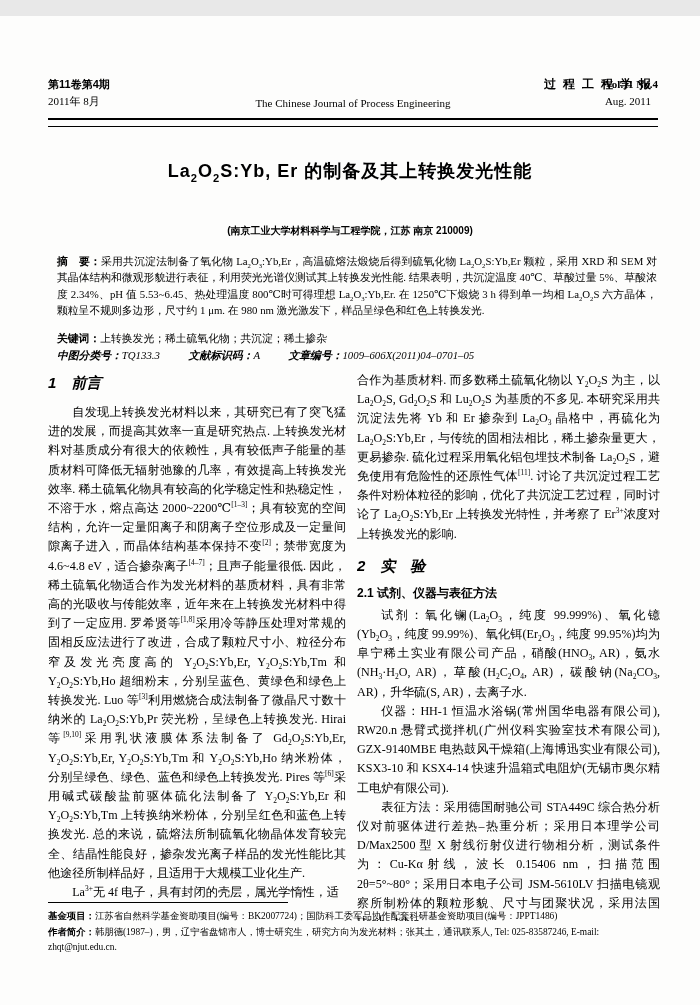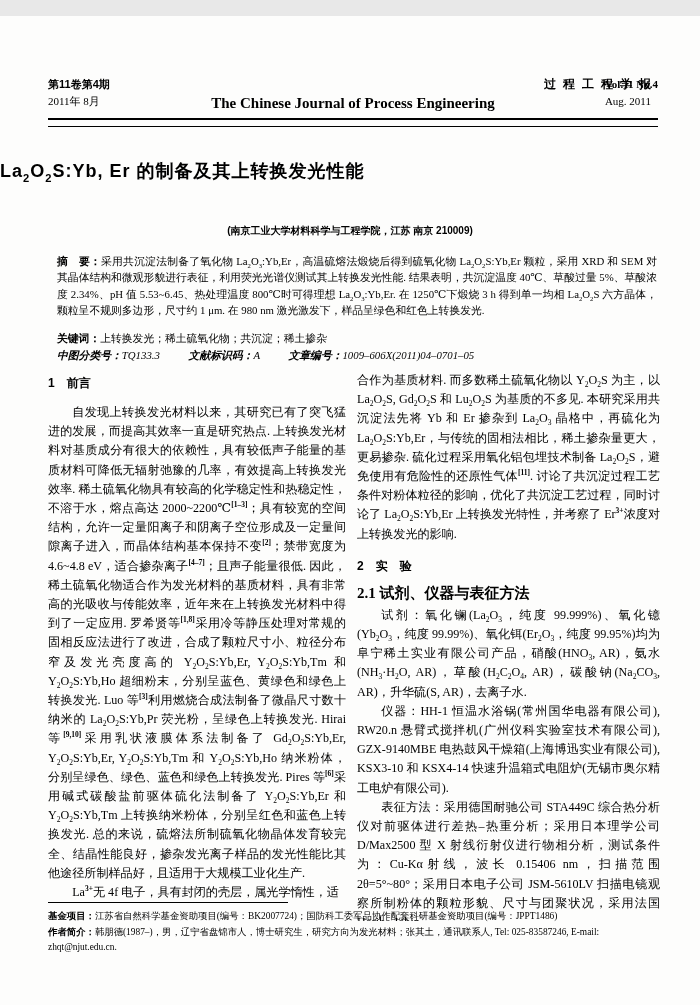--- a/index.html
+++ b/index.html
@@ -13,52 +13,52 @@
     overflow:hidden;
   }
   
   .masthead{position:absolute;top:58px;left:48px;right:42px;height:42px;}
   .mast-left{position:absolute;left:0;top:2px;text-align:left;}
   .mast-right{position:absolute;right:0;top:2px;text-align:left;}
   .mast-center{position:absolute;left:0;right:0;top:0;text-align:center;}
   .mast-cn-issue{font-family:"Liberation Sans","DejaVu Sans",sans-serif;font-weight:700;font-size:11px;line-height:17px;}
   .mast-date{font-size:11px;line-height:17px;}
   .journal-cn{font-family:Liberation Sans, sans-serif;font-weight:700;font-size:12px;letter-spacing:7px;line-height:20px;text-align:right;}
-  .journal-en{font-size:15px;line-height:18px;font-weight:bold;}
+  .journal-en{font-size:11px;line-height:18px;}
   .mast-vol{font-weight:700;font-size:11px;line-height:17px;}
   .rule-double{position:absolute;top:102px;left:48px;right:42px;height:6px;
     border-top:2.5px solid #000;border-bottom:1px solid #000;}
   
-  .title{position:absolute;top:143px;left:0;width:100%;text-align:left;margin:0;
+  .title{position:absolute;top:143px;left:0;width:100%;text-align:center;margin:0;
     font-family:"Liberation Sans","DejaVu Sans",sans-serif;font-weight:700;font-size:18px;letter-spacing:1px;}
   .title sub{font-size:0.62em;}
   .authors{position:absolute;top:181px;left:0;width:100%;text-align:center;font-size:13.5px;letter-spacing:2px;}
   .affiliation{position:absolute;top:208px;left:0;width:100%;text-align:center;
     font-family:"Liberation Sans","DejaVu Sans",sans-serif;font-weight:700;font-size:10px;}
   
   .abstract{position:absolute;top:237px;left:57px;width:600px;
     font-size:10.8px;line-height:16.3px;text-align:justify;}
   .abstract .lbl,.kw-row .lbl,.meta-row .lbl{
     font-family:"Liberation Sans","DejaVu Sans",sans-serif;font-weight:700;}
   .kw-row{position:absolute;top:316px;left:57px;width:600px;font-size:10.8px;}
   .meta-row{position:absolute;top:333px;left:57px;width:600px;font-size:10.8px;font-style:italic;}
   .meta-row .gap{margin-left:26px;}
   sub{font-size:0.62em;line-height:0;}
-  sup{font-size:0.62em;line-height:0;font-weight:bold;}
+  sup{font-size:0.62em;line-height:0;}
   
   .col{position:absolute;top:355px;font-size:12.1px;line-height:19.2px;text-align:justify;overflow:hidden;}
   .col-left{left:48px;width:298px;height:532px;}
   .col-right{left:357px;width:303px;height:550px;}
   .col p{margin:0;}
   .col p.indent{text-indent:2em;}
   .sec-h{font-family:"Liberation Sans","DejaVu Sans",sans-serif;font-weight:700;
-    font-size:12px;margin:2px 0 10px 0;line-height:20px;}
+    font-size:15px;margin:2px 0 10px 0;line-height:20px;font-style:italic;}
   .sec-h2{margin-top:12px;margin-bottom:8px;}
-  .sub-h{font-family:Liberation Serif, serif;font-weight:700;
-    font-size:15px;margin:2px 0 4px 0;line-height:18px;}
+  .sub-h{font-family:Liberation Sans, sans-serif;font-weight:700;
+    font-size:12px;margin:2px 0 4px 0;line-height:18px;}
   
   .footnote{position:absolute;top:886px;left:48px;right:40px;font-size:9.4px;line-height:15px;}
   .fn-rule{width:240px;border-top:1.5px solid #000;margin-bottom:5px;}
   .footnote b{font-family:"Liberation Sans","DejaVu Sans",sans-serif;font-weight:700;}
 </style>
 </head>
 <body>
 
 <div class="page">
 

